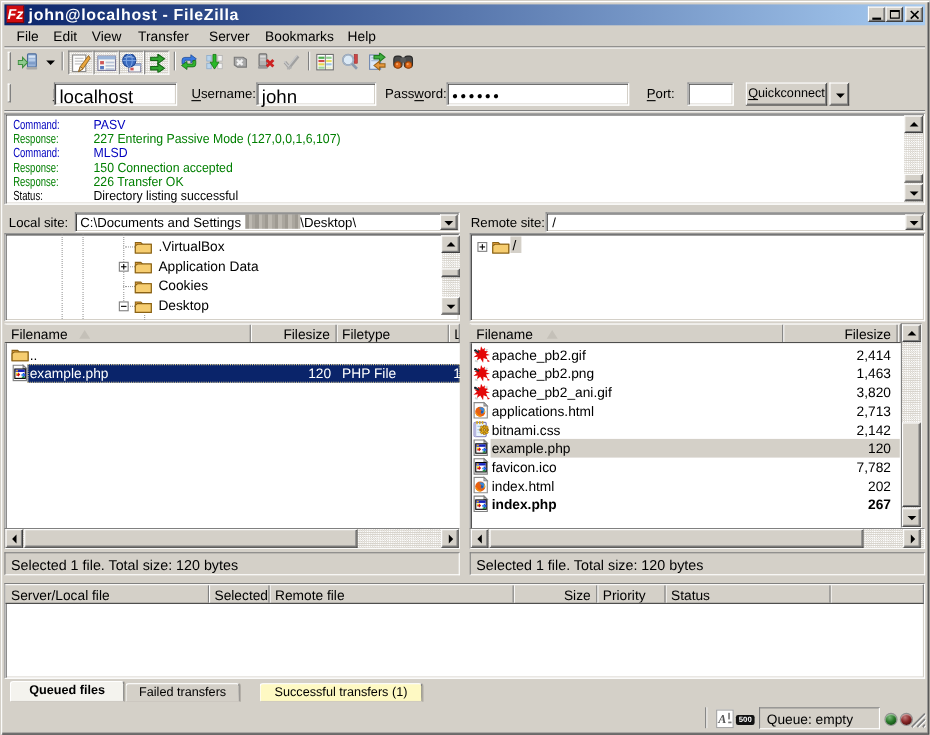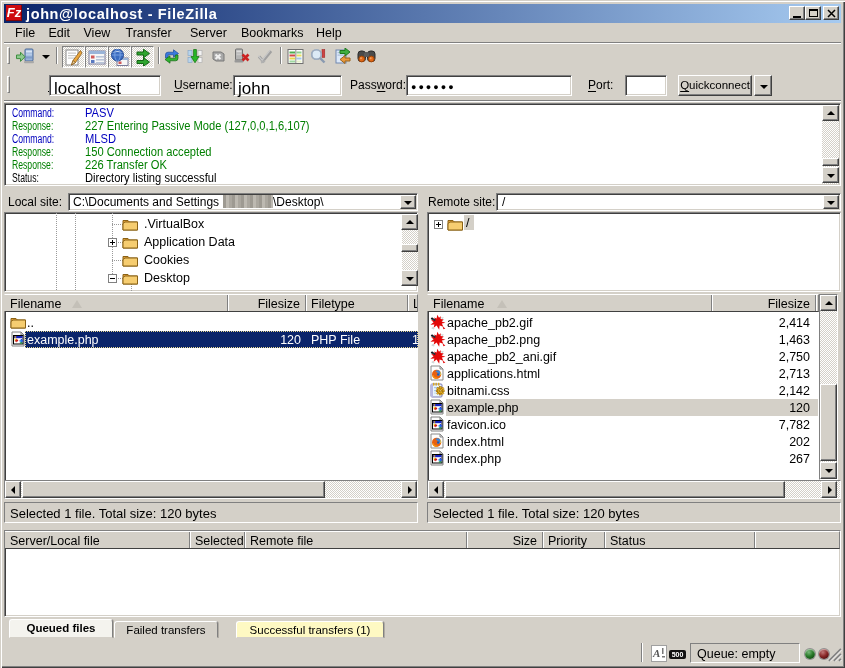--- a/index.html
+++ b/index.html
@@ -411,21 +411,21 @@
     <div class="row" style="top:36px;">
       <svg class="ficon" style="position:absolute;left:1px;top:0;" width="17" height="17" viewBox="0 0 17 17">
         <path d="M12 3 l3 0.5 -1.5 1.5 2 1 -2 0.5 z" fill="#d0d8d8"></path>
         <path d="M3 13 l2.5 1 -0.5 1.5 -2.5-0.8 z" fill="#d0d8d8"></path>
         <path d="M8.3 0.8 L10 3.8 L11.8 2.2 L11.6 5 L14.6 5.4 L12.6 7.4 L16.4 8.8 L12.8 9.4 L14.4 12.8 L10.6 11.4 L10.2 15.8 L7.6 11.6 L4.6 13.8 L5.4 10.4 L1.4 10.8 L4.6 8.2 L2.2 6.2 L6 6 L5.2 3.6 L7.6 4.6 z" fill="#e30808"></path>
         <path d="M13.6 12.6 l2.8 1.8 -2 0.8 z" fill="#e30808"></path>
         <path d="M2.2 4.2 L6.4 6.4" stroke="#283038" stroke-width="1.8"></path>
         <path d="M1.8 4.6 l1.6-1 1 0.6 -1.4 1.2 z" fill="#101820"></path>
       </svg>
       <span class="fn" style="left:19px;">apache_pb2_ani.gif</span>
-      <span class="abs" style="left:285px;width:97px;text-align:right;top:2px;">2,750</span>
+      <span class="abs" style="left:285px;width:97px;text-align:right;top:2px;">3,820</span>
     </div>
     <div class="row" style="top:53px;">
       <svg class="ficon" style="position:absolute;left:1px;top:0;" width="16" height="16" viewBox="0 0 16 16">
         <path d="M2 1 h9 l3 3 v11 H2 z" fill="#fdfdfd" stroke="#8a8a8a"></path>
         <path d="M11 1 l3 3 h-3 z" fill="#e0e0e0" stroke="#8a8a8a"></path>
         <circle cx="7.6" cy="9.3" r="4.6" fill="#e86010"></circle>
         <path d="M10.5 5.8 a4.6 4.6 0 0 1 1.6 4.5 l-2-0.6 z" fill="#f8c838"></path>
         <path d="M6.2 6.2 q2.6-1.8 4.6 0 q1 1.6 0.4 3.4 q-1.4 2-3.2 1.2 q1.8-0.6 1.6-2.2 l-1.6-1 q-0.2-1-1.8-1.4 z" fill="#3a86d8"></path>
         <path d="M8.4 8.2 l1.8 0.6 -0.6 2 -1.6-0.8 z" fill="#1a55b0"></path>
         <path d="M3.2 10.6 a4.6 4.6 0 0 0 5.4 3.2 l-0.4-1.2 a3.6 3.6 0 0 1-3.8-2.6 z" fill="#f59010"></path>
@@ -502,21 +502,21 @@
         <path d="M11 1 l3 3 h-3 z" fill="#e0e0e0" stroke="#8a8a8a"></path>
         <circle cx="7.6" cy="9.3" r="4.6" fill="#e86010"></circle>
         <path d="M10.5 5.8 a4.6 4.6 0 0 1 1.6 4.5 l-2-0.6 z" fill="#f8c838"></path>
         <path d="M6.2 6.2 q2.6-1.8 4.6 0 q1 1.6 0.4 3.4 q-1.4 2-3.2 1.2 q1.8-0.6 1.6-2.2 l-1.6-1 q-0.2-1-1.8-1.4 z" fill="#3a86d8"></path>
         <path d="M8.4 8.2 l1.8 0.6 -0.6 2 -1.6-0.8 z" fill="#1a55b0"></path>
         <path d="M3.2 10.6 a4.6 4.6 0 0 0 5.4 3.2 l-0.4-1.2 a3.6 3.6 0 0 1-3.8-2.6 z" fill="#f59010"></path>
       </svg>
       <span class="fn" style="left:19px;">index.html</span>
       <span class="abs" style="left:285px;width:97px;text-align:right;top:2px;">202</span>
     </div>
-    <div class="row" style="top:138px;">
+    <div class="row" style="top:138px;font-weight:bold;">
       <svg class="ficon" style="position:absolute;left:1px;top:0;" width="16" height="16" viewBox="0 0 16 16">
         <path d="M2 1 h9 l3 3 v11 H2 z" fill="#fcfcfc" stroke="#808080"></path>
         <path d="M11 1 l3 3 h-3 z" fill="#e8e8e8" stroke="#808080"></path>
         <rect x="3.5" y="4.5" width="9.5" height="8.5" fill="#fff" stroke="#000" stroke-width="1"></rect>
         <rect x="4" y="5" width="8.5" height="2.2" fill="#1523be"></rect>
         <rect x="4.6" y="5.3" width="1.6" height="1.4" fill="#f0b020"></rect>
         <path d="M5.5 8.5 h1.5 v-1 l2 2 -2 2 v-1 h-1.5 z" fill="#cc1010" transform="translate(-0.6,0)"></path>
         <rect x="4.6" y="7.8" width="1.6" height="1.6" fill="#f0e020"></rect>
         <path d="M9.5 9.2 h1.2 v-1.2 h1.4 v1.2 h1.2 v1.4 h-1.2 v1.2 h-1.4 v-1.2 h-1.2 z" fill="#2040e0"></path>
         <rect x="10.2" y="9.4" width="1.4" height="1.2" fill="#20c8e8"></rect>

